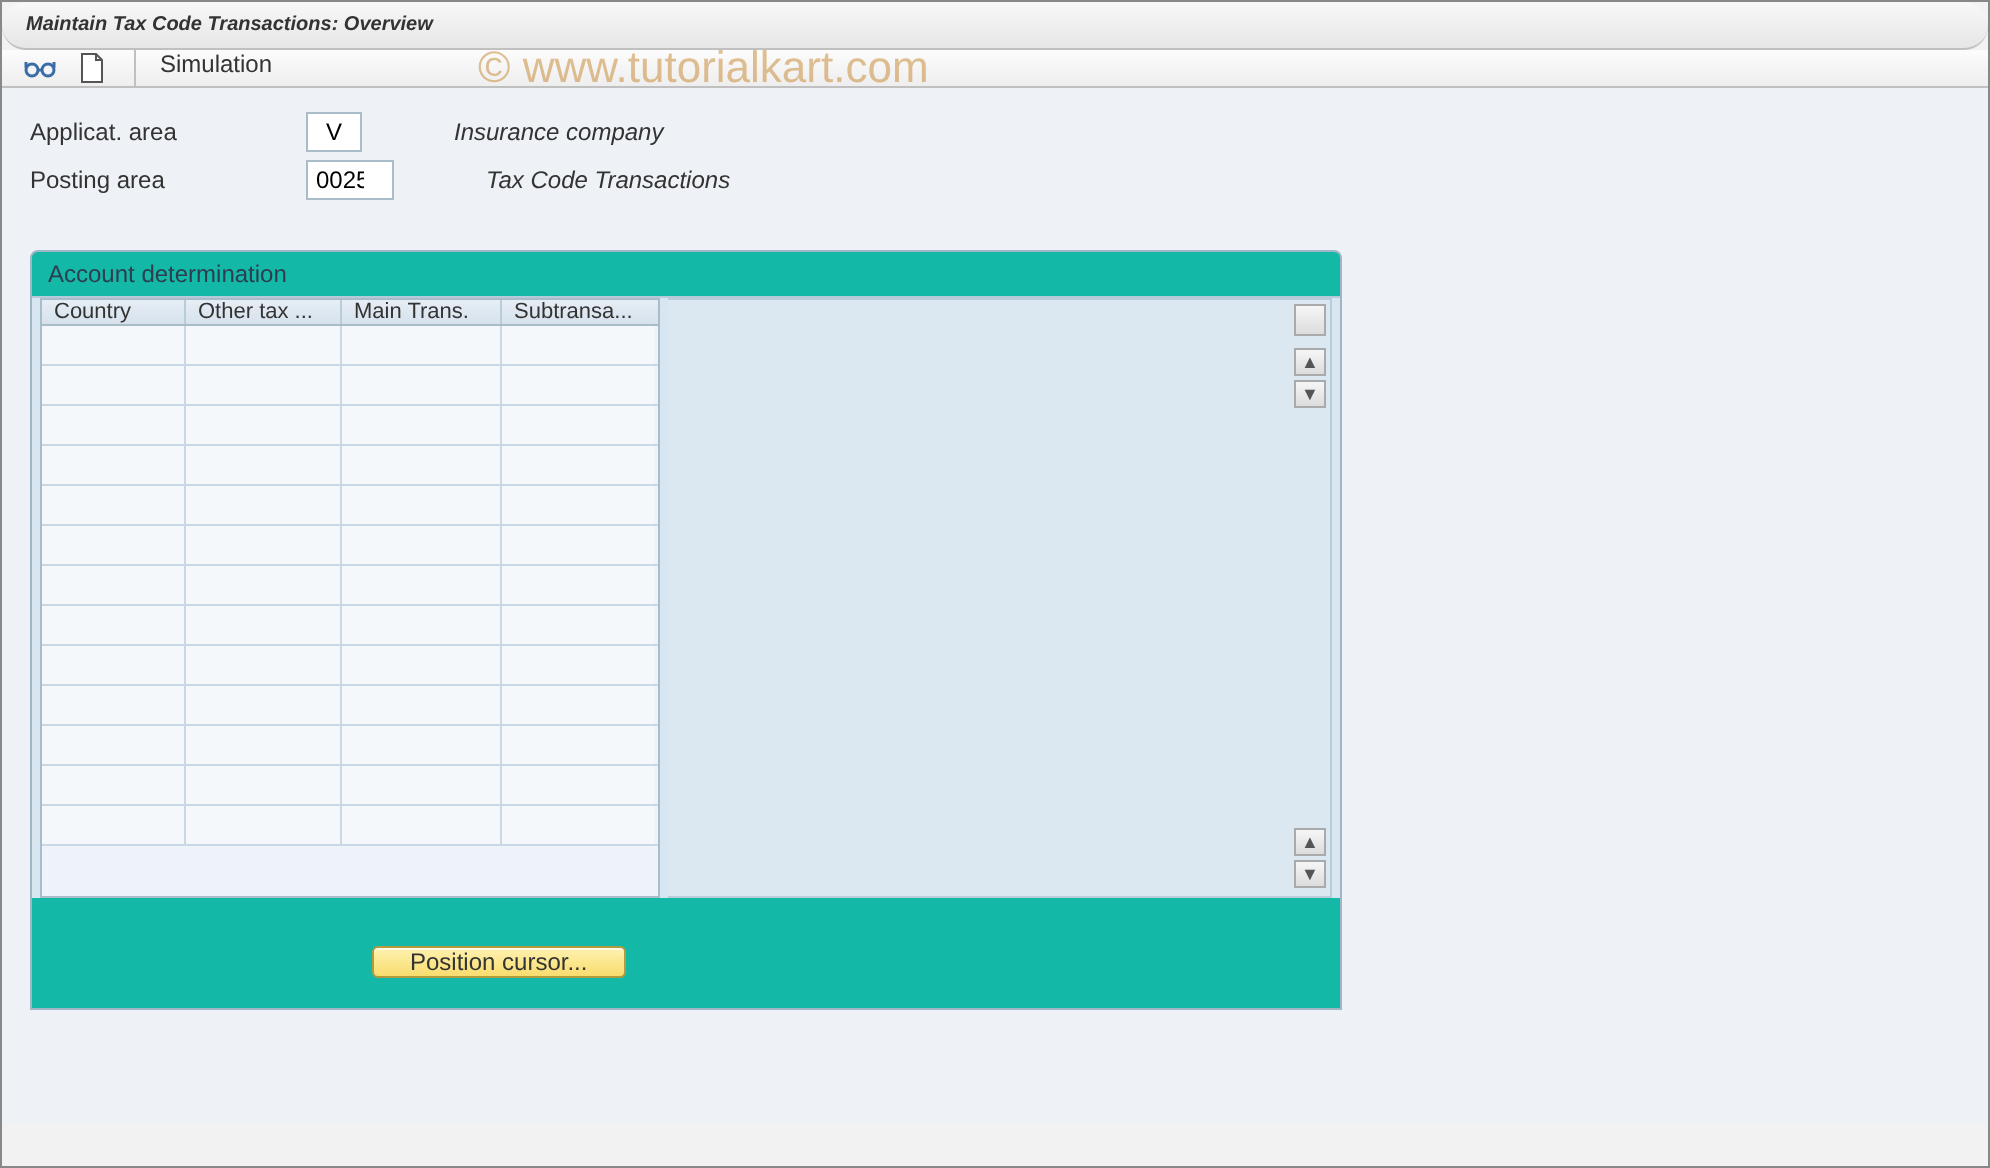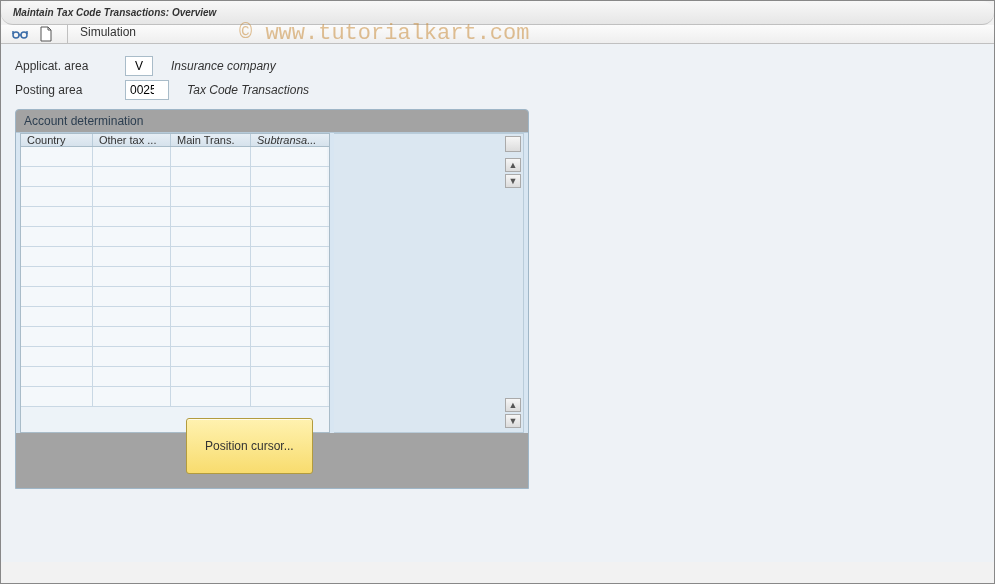--- a/index.html
+++ b/index.html
@@ -53,20 +53,21 @@
       padding: 12px 14px;
       background: #eef2f6;
       height: calc(100% - 64px);
     }
     .field-row {
       display: flex;
       align-items: center;
       font-size: 12px;
       color: #333;
       margin-bottom: 4px;
+      gap: 28px;
     }
     .field-label {
       width: 110px;
     }
     .field-input {
       height: 20px;
       border: 1px solid #a9bcc9;
       background: #fff;
       font-size: 12px;
       padding: 0 4px;
@@ -74,24 +75,24 @@
     }
     .field-input.short { width: 28px; text-align:center; }
     .field-input.code { width: 44px; text-align:center; padding-right:14px; }
     .field-desc {
       margin-left: 18px;
       font-size: 12px;
       color: #333;
       font-style: italic;
     }
     .panel {
-      margin-top: 9px;
-      width: 514px;
+      margin-top: 25px;
+      width: 656px;
       height: 380px;
-      background: #a3a3a3;
+      background: #14b8a6;
       border: 1px solid #9fb6c7;
       border-radius: 4px 4px 0 0;
       position: relative;
       padding: 0;
     }
     .panel-header {
       padding: 4px 8px;
       font-size: 12px;
       color: #2c3e50;
       border-bottom: 1px solid #b6cad9;
@@ -168,40 +169,40 @@
     .scroll-down2 { bottom: 4px; }
     .button-bar {
       position: absolute;
       bottom: 14px;
       left: 170px;
     }
     .btn {
       background: linear-gradient(#fff2b0, #f8dc6e);
       border: 1px solid #b29b3e;
       border-radius: 3px;
-      padding: 20px 18px;
+      padding: 0 18px;
       font-size: 12px;
       color: #333;
       cursor: pointer;
       box-shadow: 0 1px 0 rgba(255,255,255,0.7) inset;
     }
     .watermark {
       position: absolute;
       top: 20px;
       left: 238px;
       font-size: 22px;
-      font-family: Liberation Mono, monospace;
+      font-family: Liberation Sans, sans-serif;
       color: rgba(200,140,60,0.55);
       pointer-events: none;
       user-select: none;
     }
     .col1 { width: 72px; }
     .col2 { width: 78px; }
     .col3 { width: 80px; }
-    .col4 { width: 76px; font-style: italic; }
+    .col4 { width: 76px; }
   </style>
 </head>
 <body>
 
 <div class="title-bar">
   <span>Maintain Tax Code Transactions: Overview</span>
 </div>
 
 <div class="watermark">© www.tutorialkart.com</div>
 

